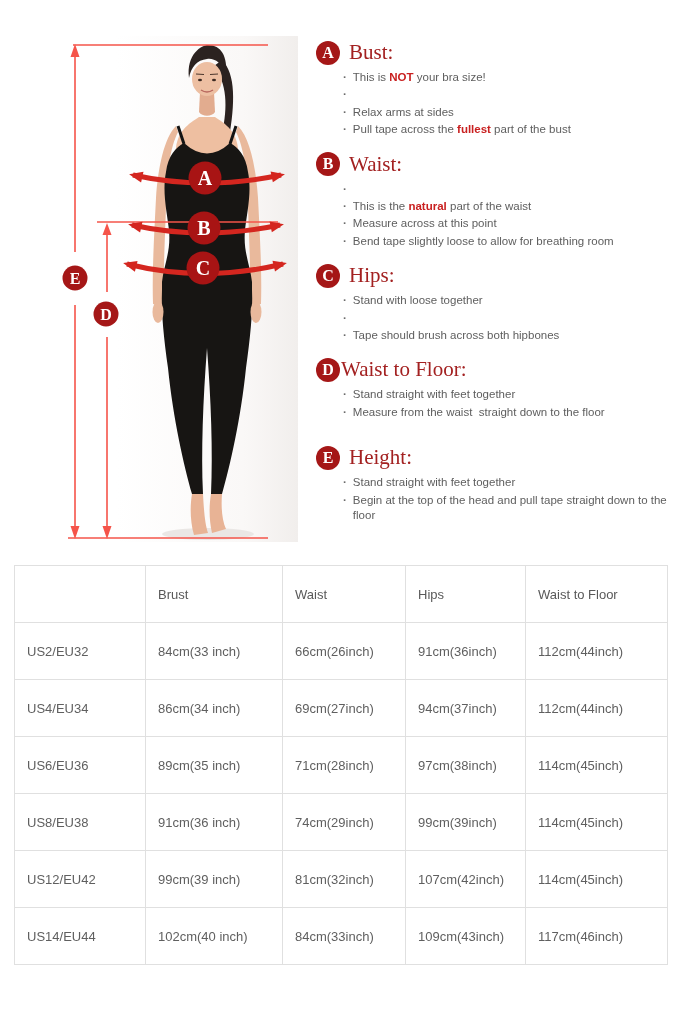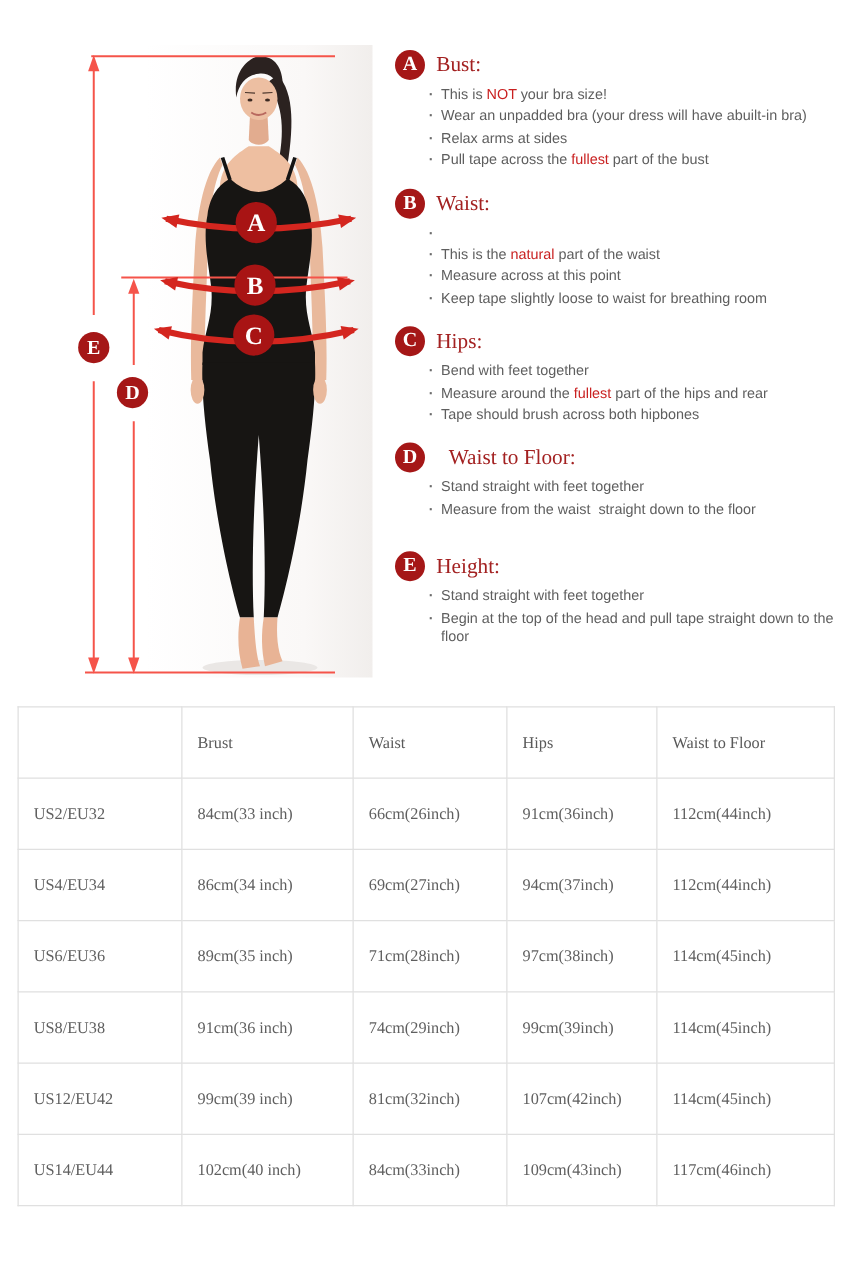--- a/index.html
+++ b/index.html
@@ -7,33 +7,33 @@
         font-family:"Liberation Sans",sans-serif;}
   
   #figure-area{position:absolute;left:0;top:0;width:680px;height:560px;}
   
   #sections-col{position:absolute;left:316px;top:40px;width:358px;}
   .section{margin-bottom:13px;}
   .sec-head{display:flex;align-items:center;margin-bottom:4px;}
   .badge{width:24px;height:24px;border-radius:50%;background:#a51717;color:#fff;
          font-family:"Liberation Serif",serif;font-weight:700;font-size:16px;
          display:flex;align-items:center;justify-content:center;flex:0 0 24px;}
-  .sec-title{font-family:"Liberation Serif",serif;font-size:17px;color:#a32121;margin-left:9px;}
+  .sec-title{font-family:"Liberation Serif",serif;font-size:21px;color:#a32121;margin-left:9px;}
   .section:nth-child(4){margin-bottom:24px;}
-  .section:nth-child(4) .sec-title{margin-left:19px;}
+  .section:nth-child(4) .sec-title{margin-left:1px;}
   .bullets{margin-left:27px;}
   .bullet{display:flex;padding:1px 0;font-size:11.5px;color:#5e5e5e;line-height:1.34;}
   .dot{margin-right:6px;font-weight:700;color:#6a6a6a;flex:0 0 auto;}
   .btext{white-space:pre-wrap;}
-  .em{color:#c92020;font-weight:400;}
+  .em{color:#c92020;font-weight:700;}
   
   #size-table{position:absolute;left:14px;top:565px;width:653px;border-collapse:collapse;
               table-layout:fixed;font-size:13px;color:#5f5f5f;background:#fff;}
   #size-table th,#size-table td{border:1px solid #e0e0e0;height:56px;padding:0 2px 0 12px;
-              text-align:left;font-weight:400;vertical-align:middle;overflow:hidden;font-family:Liberation Serif, serif;}
+              text-align:left;font-weight:400;vertical-align:middle;overflow:hidden;}
   #size-table th{color:#595959;}
 </style>
 </head>
 <body>
 
 <div class="page">
 
   <div id="figure-area">
     <svg width="680" height="560" viewBox="0 0 680 560">
       <defs>
@@ -124,21 +124,20 @@
           <span class="badge">A</span>
           <span class="sec-title">Bust:</span>
         </div>
         <div class="bullets">
           <div class="bullet">
             <span class="dot">·</span>
             <span class="btext">This is <span class="em">NOT</span> your bra size!</span>
           </div>
           <div class="bullet">
             <span class="dot">·</span>
-            <span class="btext">Wear an unpadded bra (your dress will have abuilt-in bra)</span>
           </div>
           <div class="bullet">
             <span class="dot">·</span>
             <span class="btext">Relax arms at sides</span>
           </div>
           <div class="bullet">
             <span class="dot">·</span>
             <span class="btext">Pull tape across the <span class="em">fullest</span> part of the bust</span>
           </div>
         </div>
@@ -155,37 +154,36 @@
           <div class="bullet">
             <span class="dot">·</span>
             <span class="btext">This is the <span class="em">natural</span> part of the waist</span>
           </div>
           <div class="bullet">
             <span class="dot">·</span>
             <span class="btext">Measure across at this point</span>
           </div>
           <div class="bullet">
             <span class="dot">·</span>
-            <span class="btext">Keep tape slightly loose to waist for breathing room</span>
+            <span class="btext">Bend tape slightly loose to allow for breathing room</span>
           </div>
         </div>
       </div>
       <div class="section">
         <div class="sec-head">
           <span class="badge">C</span>
           <span class="sec-title">Hips:</span>
         </div>
         <div class="bullets">
           <div class="bullet">
             <span class="dot">·</span>
-            <span class="btext">Bend with feet together</span>
-          </div>
-          <div class="bullet">
-            <span class="dot">·</span>
-            <span class="btext">Measure around the <span class="em">fullest</span> part of the hips and rear</span>
+            <span class="btext">Stand with loose together</span>
+          </div>
+          <div class="bullet">
+            <span class="dot">·</span>
           </div>
           <div class="bullet">
             <span class="dot">·</span>
             <span class="btext">Tape should brush across both hipbones</span>
           </div>
         </div>
       </div>
       <div class="section">
         <div class="sec-head">
           <span class="badge">D</span>

